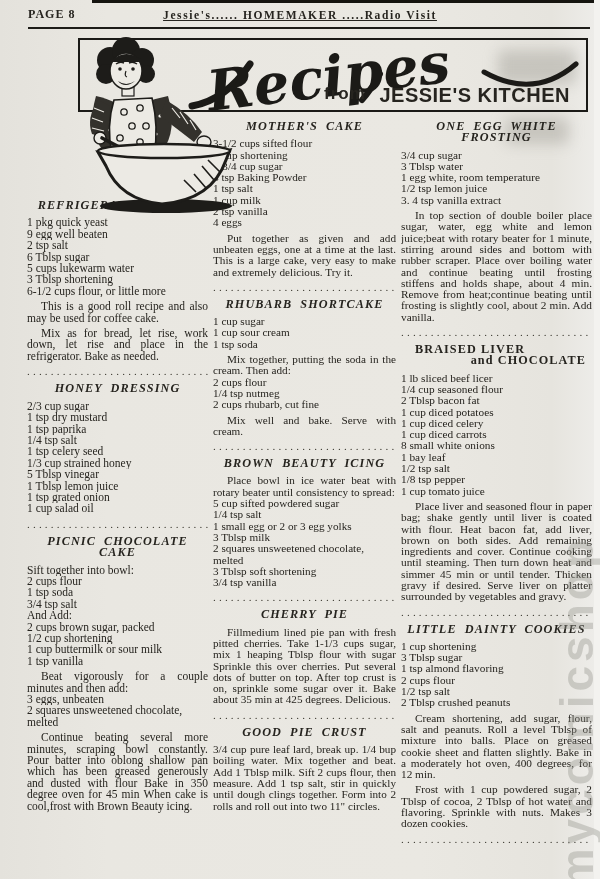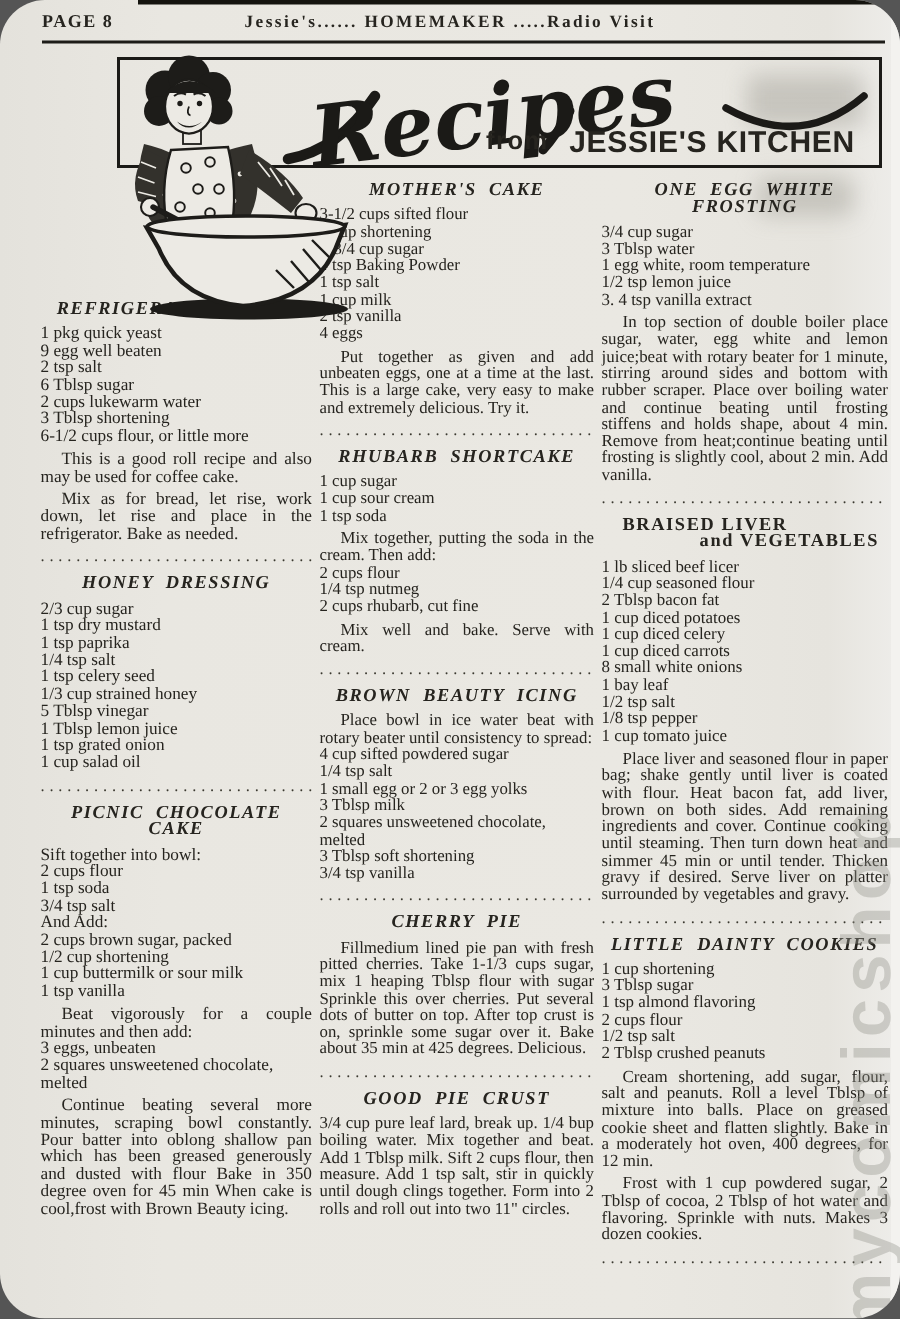--- a/index.html
+++ b/index.html
@@ -1,24 +1,24 @@
 <!DOCTYPE html>
 <html><head>
 <meta charset="utf-8">
 <style>
   html,body{margin:0;padding:0;background:#555;}
   .page{
     position:relative;width:600px;height:879px;overflow:hidden;
     background:linear-gradient(90deg,#e4e2dc 0%,#e9e7e1 18%,#eae8e2 70%,#e6e4de 92%,#eeedea 100%);
-    font-family:"Liberation Serif",serif;color:#26241f;border-radius:30px;
+    font-family:"Liberation Serif",serif;color:#26241f;
   }
   .top-bar{position:absolute;left:92px;top:0;right:0;height:3px;background:#15140f;}
   .edge-right{position:absolute;right:0;top:0;width:6px;height:100%;background:#f3f2ef;}
   .page-num{position:absolute;left:28px;top:7px;font-weight:bold;font-size:12px;letter-spacing:1px;}
-  .masthead{position:absolute;left:0;right:0;top:9px;text-align:center;font-weight:bold;font-size:11.5px;letter-spacing:1.6px;}
+  .masthead{position:absolute;left:0;right:0;top:9px;text-align:center;font-weight:bold;font-size:11.5px;letter-spacing:1.6px;text-decoration:underline;}
   .header-rule{position:absolute;left:28px;right:10px;top:27px;height:2px;background:#1d1c18;}
 
   .banner{position:absolute;left:78px;top:38px;width:506px;height:70px;border:2.5px solid #1b1a17;}
   .banner .from{position:absolute;left:244px;bottom:6px;font-family:"Liberation Sans",sans-serif;font-weight:bold;font-size:17px;letter-spacing:1px;text-align:right;}
   .banner .kitchen{position:absolute;right:16px;bottom:3px;font-family:"Liberation Sans",sans-serif;font-weight:bold;font-size:20px;letter-spacing:.5px;}
   .script-svg{position:absolute;left:104px;top:-10px;width:400px;height:86px;overflow:visible;}
 
   .illus{position:absolute;left:56px;top:34px;width:180px;height:182px;z-index:3;}
 
   .col{position:absolute;overflow:hidden;}
@@ -117,21 +117,21 @@
     <ellipse cx="108" cy="117" rx="66" ry="7" fill="#eceae4" stroke="#1d1c19" stroke-width="2.4"></ellipse>
     <path d="M146 132 L158 146 M138 140 L150 154 M128 146 L140 158 M152 126 L164 138" stroke="#1d1c19" stroke-width="1.6"></path>
   </svg>
 
   <div class="col col-left">
       <div class="heading">REFRIGERATOR ROLLS</div>
       <div class="line">1 pkg quick yeast</div>
       <div class="line">9 egg well beaten</div>
       <div class="line">2 tsp salt</div>
       <div class="line">6 Tblsp sugar</div>
-      <div class="line">2 cups lukewarm water</div>
+      <div class="line">5 cups lukewarm water</div>
       <div class="line">3 Tblsp shortening</div>
       <div class="line">6-1/2 cups flour, or little more</div>
       <div class="para">This is a good roll recipe and also may be used for coffee cake.</div>
       <div class="para">Mix as for bread, let rise, work down, let rise and place in the refrigerator. Bake as needed.</div>
       <div class="dots">............................................................</div>
       <div class="heading">HONEY DRESSING</div>
       <div class="line">2/3 cup sugar</div>
       <div class="line">1 tsp dry mustard</div>
       <div class="line">1 tsp paprika</div>
       <div class="line">1/4 tsp salt</div>
@@ -175,21 +175,21 @@
       <div class="line">1 cup sour cream</div>
       <div class="line">1 tsp soda</div>
       <div class="para">Mix together, putting the soda in the cream. Then add:</div>
       <div class="line">2 cups flour</div>
       <div class="line">1/4 tsp nutmeg</div>
       <div class="line">2 cups rhubarb, cut fine</div>
       <div class="para">Mix well and bake. Serve with cream.</div>
       <div class="dots">............................................................</div>
       <div class="heading">BROWN BEAUTY ICING</div>
       <div class="para">Place bowl in ice water beat with rotary beater until consistency to spread:</div>
-      <div class="line">4 cup sifted powdered sugar</div>
+      <div class="line">5 cup sifted powdered sugar</div>
       <div class="line">1/4 tsp  salt</div>
       <div class="line">1 small egg or 2 or 3 egg yolks</div>
       <div class="line">3 Tblsp milk</div>
       <div class="line">2 squares unsweetened chocolate,</div>
       <div class="line-right">melted</div>
       <div class="line">3 Tblsp soft shortening</div>
       <div class="line">3/4 tsp vanilla</div>
       <div class="dots">............................................................</div>
       <div class="heading">CHERRY PIE</div>
       <div class="para">Fillmedium lined pie pan with fresh pitted cherries. Take 1-1/3 cups sugar, mix 1 heaping Tblsp flour with sugar Sprinkle this over cherries. Put several dots of butter on top. After top crust is on, sprinkle some sugar over it. Bake about 35 min at 425 degrees. Delicious.</div>
@@ -200,21 +200,21 @@
   <div class="col col-right">
       <div class="heading">ONE EGG WHITE FROSTING</div>
       <div class="line">3/4 cup sugar</div>
       <div class="line">3 Tblsp water</div>
       <div class="line">1 egg white, room temperature</div>
       <div class="line">1/2 tsp lemon juice</div>
       <div class="line">3. 4 tsp vanilla extract</div>
       <div class="para">In top section of double boiler place sugar, water, egg white and lemon juice;beat with rotary beater for 1 minute, stirring around sides and bottom with rubber scraper. Place over boiling water and continue beating until frosting stiffens and holds shape, about 4 min. Remove from heat;continue beating until frosting is slightly cool, about 2 min. Add vanilla.</div>
       <div class="dots">............................................................</div>
       <div class="heading-left">BRAISED LIVER</div>
-      <div class="heading-right">and VEGETABLES</div>
+      <div class="heading-right">and CHOCOLATE</div>
       <div class="line">1 lb sliced beef licer</div>
       <div class="line">1/4 cup seasoned flour</div>
       <div class="line">2 Tblsp bacon fat</div>
       <div class="line">1 cup diced potatoes</div>
       <div class="line">1 cup diced celery</div>
       <div class="line">1 cup diced carrots</div>
       <div class="line">8 small white onions</div>
       <div class="line">1 bay leaf</div>
       <div class="line">1/2 tsp salt</div>
       <div class="line">1/8 tsp pepper</div>

